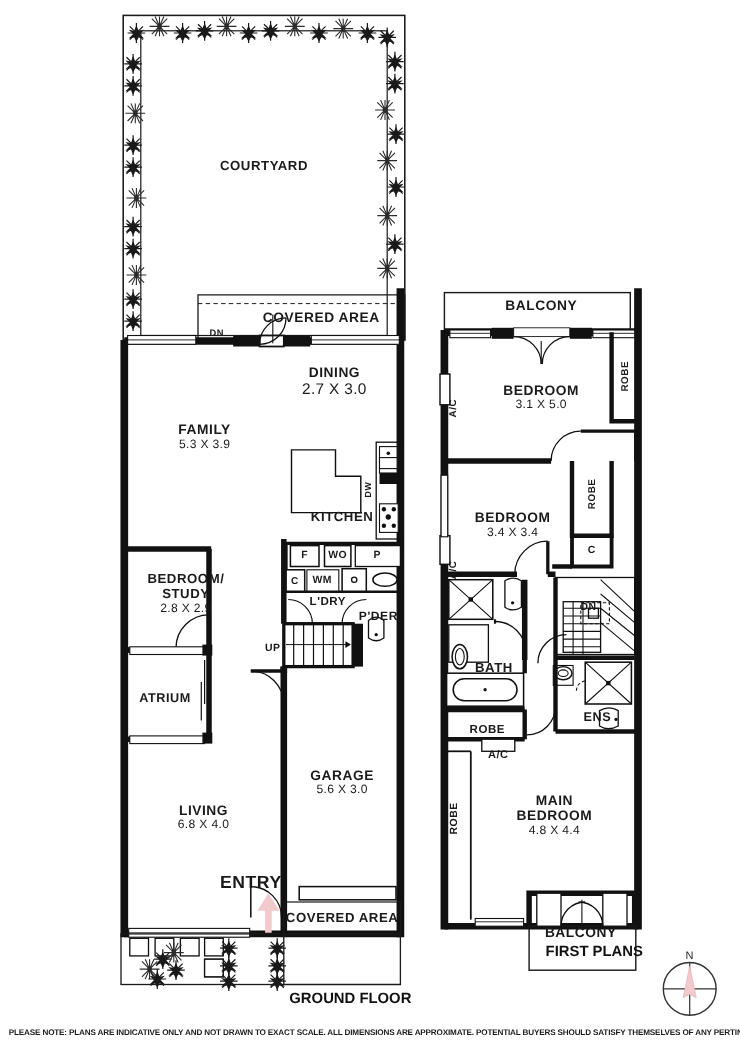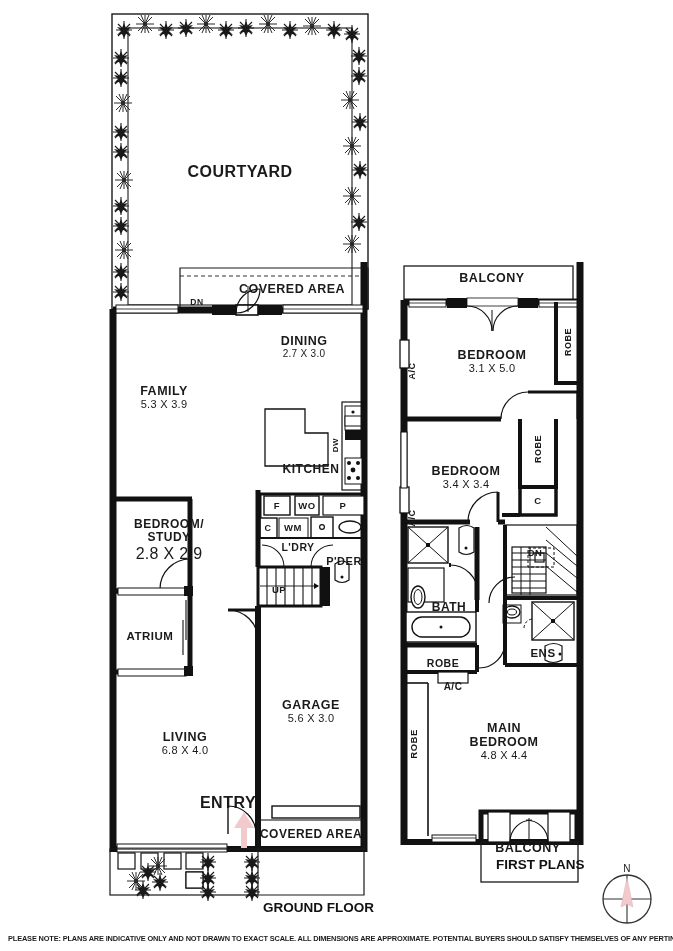--- a/index.html
+++ b/index.html
@@ -373,57 +373,57 @@
     </g>
   </g>
 
   <g transform="translate(627,899)">
     <circle r="24" fill="none" stroke="#333" stroke-width="1.3"></circle>
     <path d="M0,-24 L0,24 M-24,0 L24,0" stroke="#333" stroke-width="1.1"></path>
     <path d="M0,-21 L6,8 L0,5 L-6,8 Z" fill="#f2c9cc" stroke="#e0b3b8" stroke-width="0.6"></path>
   </g>
 </svg>
 
-<div class="lbl ctr" style="left:240px;top:172px;font-size:16px;text-align:right;">COURTYARD</div>
+<div class="lbl ctr" style="left:240px;top:151px;font-size:12px;text-align:right;">COURTYARD</div>
 
 <div class="lbl ctr" style="left:292px;top:289px;font-size:12.5px;">COVERED AREA</div>
 
 <div class="lbl ctr" style="left:197px;top:303px;font-size:8.5px;">DN</div>
 
 <div class="lbl ctr" style="left:304px;top:347px;font-size:12.5px;">
   <span>DINING</span>
-  <span class="dim" style="font-size:10px;">2.7 X 3.0</span>
-</div>
-
-<div class="lbl ctr" style="left:164px;top:397px;font-size:12.5px;">
+  <span class="dim" style="font-size:14px;">2.7 X 3.0</span>
+</div>
+
+<div class="lbl ctr" style="left:186px;top:397px;font-size:12.5px;">
   <span>FAMILY</span>
   <span class="dim" style="font-size:11px;">5.3 X 3.9</span>
 </div>
 
 <div class="lbl ctr" style="left:311px;top:470px;font-size:12px;">KITCHEN</div>
 
 <div class="lbl rot90" style="left:336px;top:445px;font-size:8px;">DW</div>
 
 <div class="lbl ctr" style="left:277px;top:506px;font-size:9.5px;">F</div>
 <div class="lbl ctr" style="left:307px;top:506px;font-size:9.5px;">WO</div>
 <div class="lbl ctr" style="left:343px;top:506px;font-size:9.5px;">P</div>
 <div class="lbl ctr" style="left:268px;top:528px;font-size:9px;">C</div>
 <div class="lbl ctr" style="left:293px;top:528px;font-size:9.5px;">WM</div>
 <div class="lbl ctr" style="left:298px;top:548px;font-size:10.5px;">L'DRY</div>
 <div class="lbl ctr" style="left:344px;top:561px;font-size:11px;">P'DER</div>
 
 <div class="lbl ctr" style="left:169px;top:540px;font-size:12px;">
   <span>BEDROOM/</span><br>
   <span>STUDY</span>
-  <span class="dim" style="font-size:16px;">2.8 X 2.9</span>
+  <span class="dim" style="font-size:11px;">2.8 X 2.9</span>
 </div>
 
 <div class="lbl ctr" style="left:150px;top:636px;font-size:11.5px;">ATRIUM</div>
 
-<div class="lbl ctr" style="left:248px;top:590px;font-size:9.5px;margin-left:31px;">UP</div>
+<div class="lbl ctr" style="left:248px;top:590px;font-size:9.5px;">UP</div>
 
 <div class="lbl ctr" style="left:311px;top:711px;font-size:12.5px;">
   <span>GARAGE</span>
   <span class="dim" style="font-size:11px;">5.6 X 3.0</span>
 </div>
 
 <div class="lbl ctr" style="left:185px;top:743px;font-size:12.5px;">
   <span>LIVING</span>
   <span class="dim" style="font-size:11px;">6.8 X 4.0</span>
 </div>

